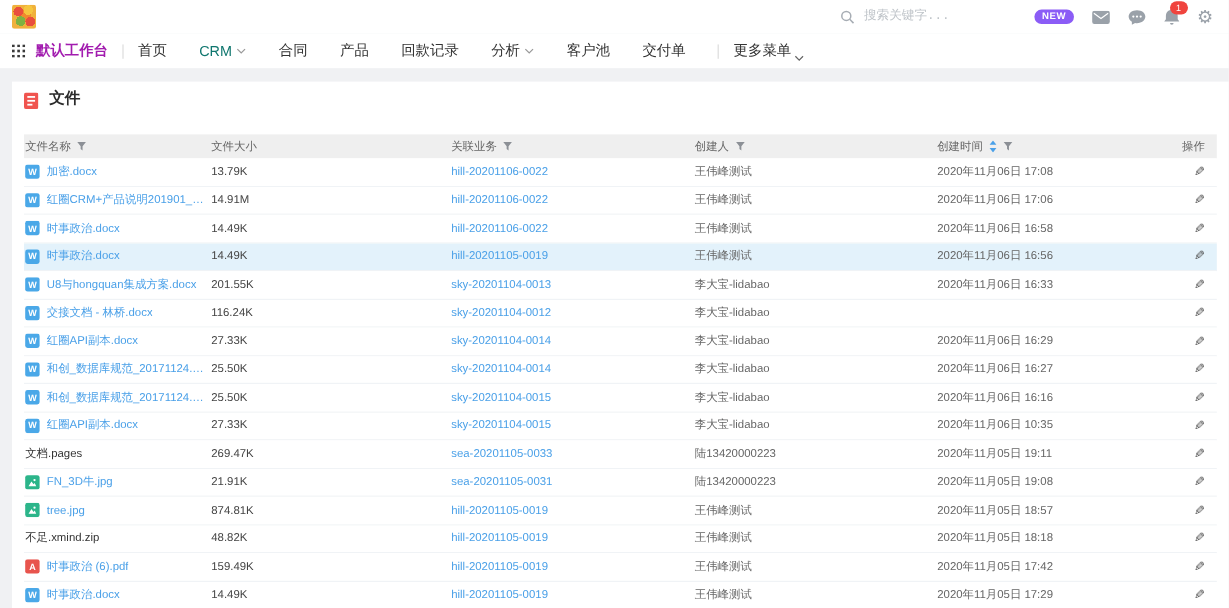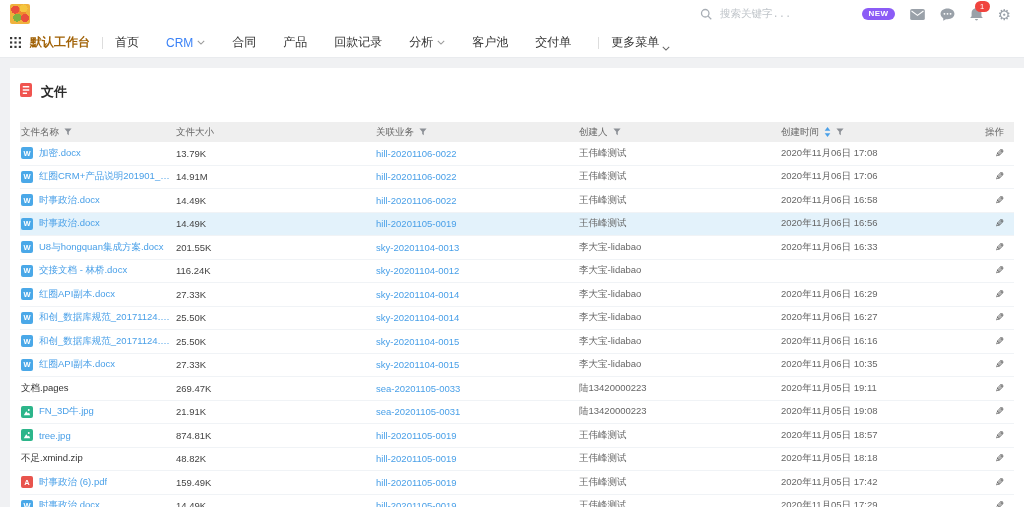--- a/index.html
+++ b/index.html
@@ -28,32 +28,32 @@
   .bellwrap{position:relative}
   .bellcnt{position:absolute;top:-6px;right:-7px;min-width:11px;height:11px;border-radius:6px;
         background:#f0443e;color:#fff;font-size:7.5px;display:flex;align-items:center;
         justify-content:center;padding:0 2px;line-height:1}
   .gear{font-size:15px;color:#9aa1a9;line-height:1}
   
   .navbar{position:absolute;top:28px;left:0;right:0;height:30px;background:#fff;
         border-bottom:1px solid #e9ebee;display:flex;align-items:center;
         padding-left:10px;box-sizing:border-box;font-size:12px;color:#333}
   .gridicon{margin-right:9px;display:inline-flex;cursor:pointer}
-  .ws{font-weight:bold;color:#a16207;cursor:pointer}
+  .ws{font-weight:bold;color:#a21caf;cursor:pointer}
   .nav-divider{width:1px;height:12px;background:#ddd;margin:0 12px}
   .navitems{display:flex;align-items:center}
   .navitem{margin-right:27px;cursor:pointer;display:inline-flex;align-items:center;gap:4px;
         white-space:nowrap}
-  .navitem.muted{color:#3b82f6}
+  .navitem.muted{color:#0f766e}
   .chev{display:inline-flex}
   .more{cursor:pointer;display:inline-flex;align-items:flex-end;gap:3px;white-space:nowrap}
   
   .page{position:absolute;top:59px;left:0;right:0;bottom:0}
   .card{position:absolute;left:10px;top:9px;right:0;bottom:0;background:#fff}
-  .titlebar{display:flex;align-items:flex-start;gap:9px;padding:15px 10px 12px}
+  .titlebar{display:flex;align-items:flex-end;gap:9px;padding:5px 10px 12px}
   .ptitle{font-size:13px;font-weight:bold;color:#2b2b2b}
   
   .table{margin:9px 10px 0}
   .thead{display:flex;align-items:center;height:20px;background:#efefef;
         font-size:9.5px;color:#666}
   .trow{display:flex;align-items:center;height:22.5px;border-bottom:1px solid #f0f3f6;
         font-size:9.5px;background:#fff}
   .trow.hl{background:#e3f2fb}
   .cell{display:flex;align-items:center;box-sizing:border-box;overflow:hidden;
         white-space:nowrap;padding-left:1px}

